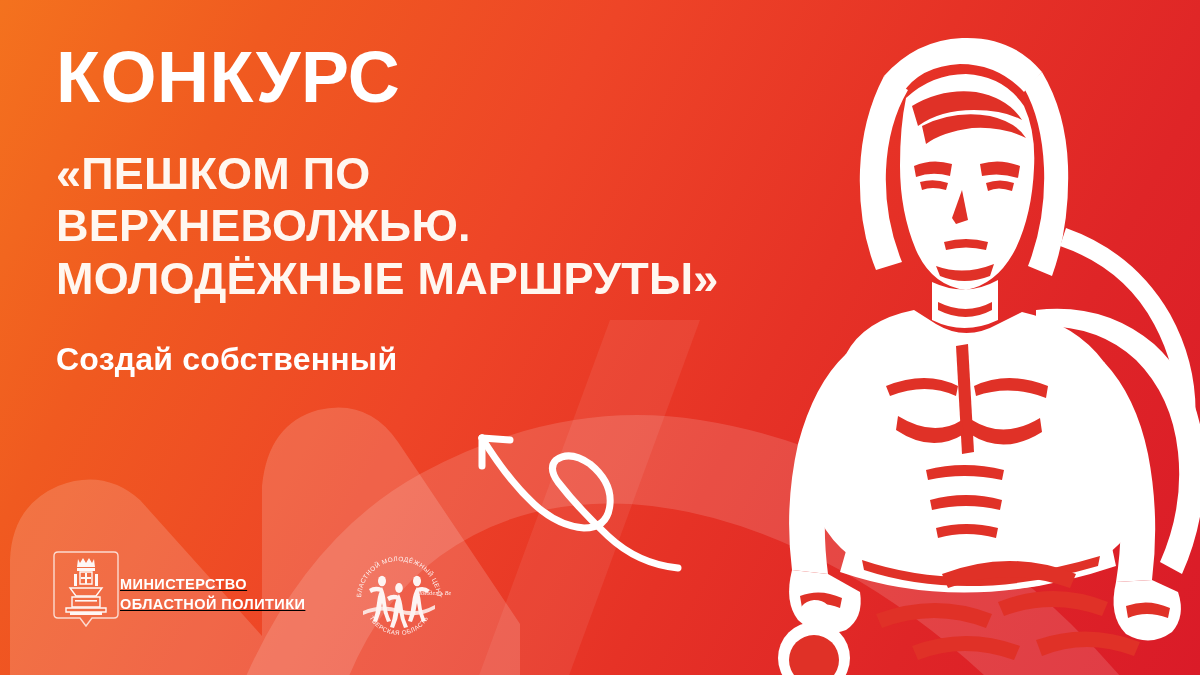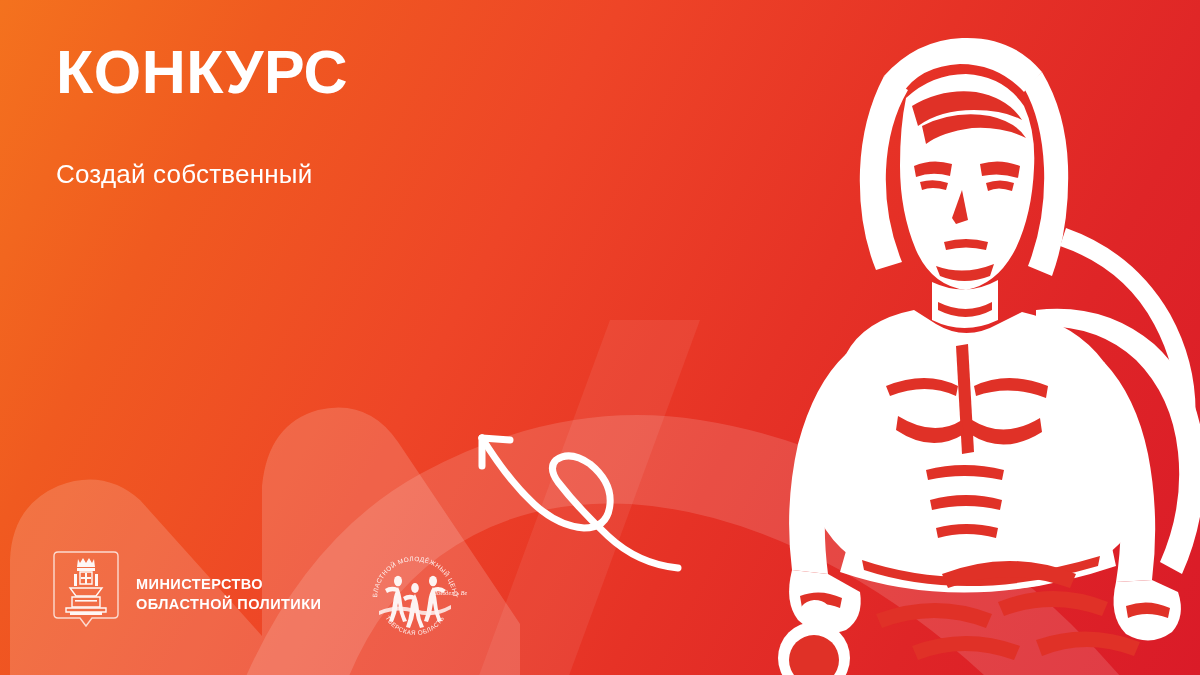--- a/index.html
+++ b/index.html
@@ -34,60 +34,61 @@
 
   
   .copy {
     position: absolute;
     left: 56px;
     top: 44px;
     width: 660px;
     z-index: 4;
   }
   .kicker {
-    font-size: 61px;
+    font-size: 72px;
     line-height: 0.94;
     font-weight: bold;
     color: #FFFFFF;
     letter-spacing: 0.5px;
     margin: 0 0 36px 0;
   }
   .headline {
     font-size: 45px;
     line-height: 1.17;
     font-weight: bold;
     color: #FFF7F0;
     letter-spacing: 0.2px;
     margin: 0;
   }
   .headline span { display: block; white-space: nowrap; }
   .tagline {
-    margin: 54px 0 0 0;
-    font-size: 26px;
+    margin: 30px 0 0 0;
+    font-size: 32px;
     line-height: 1.48;
-    font-weight: normal;
+    font-weight: bold;
     color: #FFFFFF;
     letter-spacing: 0.2px;
   }
   .tagline span { display: block; }
 
   
   .logos {
     position: absolute;
     left: 52px;
     bottom: 28px;
     display: flex;
     align-items: center;
     gap: 42px;
     z-index: 5;
   }
   .ministry-logo {
     display: flex;
     align-items: center;
-    gap: 16px;
+    gap: 0;
+    text-decoration: underline;
   }
   .crest-frame { width: 68px; height: 90px; }
   .ministry-text {
     font-size: 14.5px;
     line-height: 1.37;
     font-weight: bold;
     color: #FFFFFF;
     letter-spacing: 0.45px;
   }
   .ministry-text span { display: block; white-space: nowrap; }
@@ -238,20 +239,25 @@
                  Q 96 60 104 52 Q 118 42 138 56 Q 160 74 158 96
                  Q 156 120 132 120 Q 106 118 82 96 Q 56 72 30 30"></path>
         <path d="M 30 30 L 30 58"></path>
         <path d="M 30 30 L 58 32"></path>
       </g>
     </svg>
   </div>
 
   <div class="copy">
     <h1 class="kicker">КОНКУРС</h1>
+    <h2 class="headline">
+      <span>«ПЕШКОМ ПО</span>
+      <span>ВЕРХНЕВОЛЖЬЮ.</span>
+      <span>МОЛОДЁЖНЫЕ МАРШРУТЫ»</span>
+    </h2>
     <p class="tagline">
       <span>Создай собственный</span>
     </p>
   </div>
 
   <div class="logos">
 
     <div class="ministry-logo">
       <svg class="crest-frame" viewBox="0 0 68 90" xmlns="http://www.w3.org/2000/svg">
 

